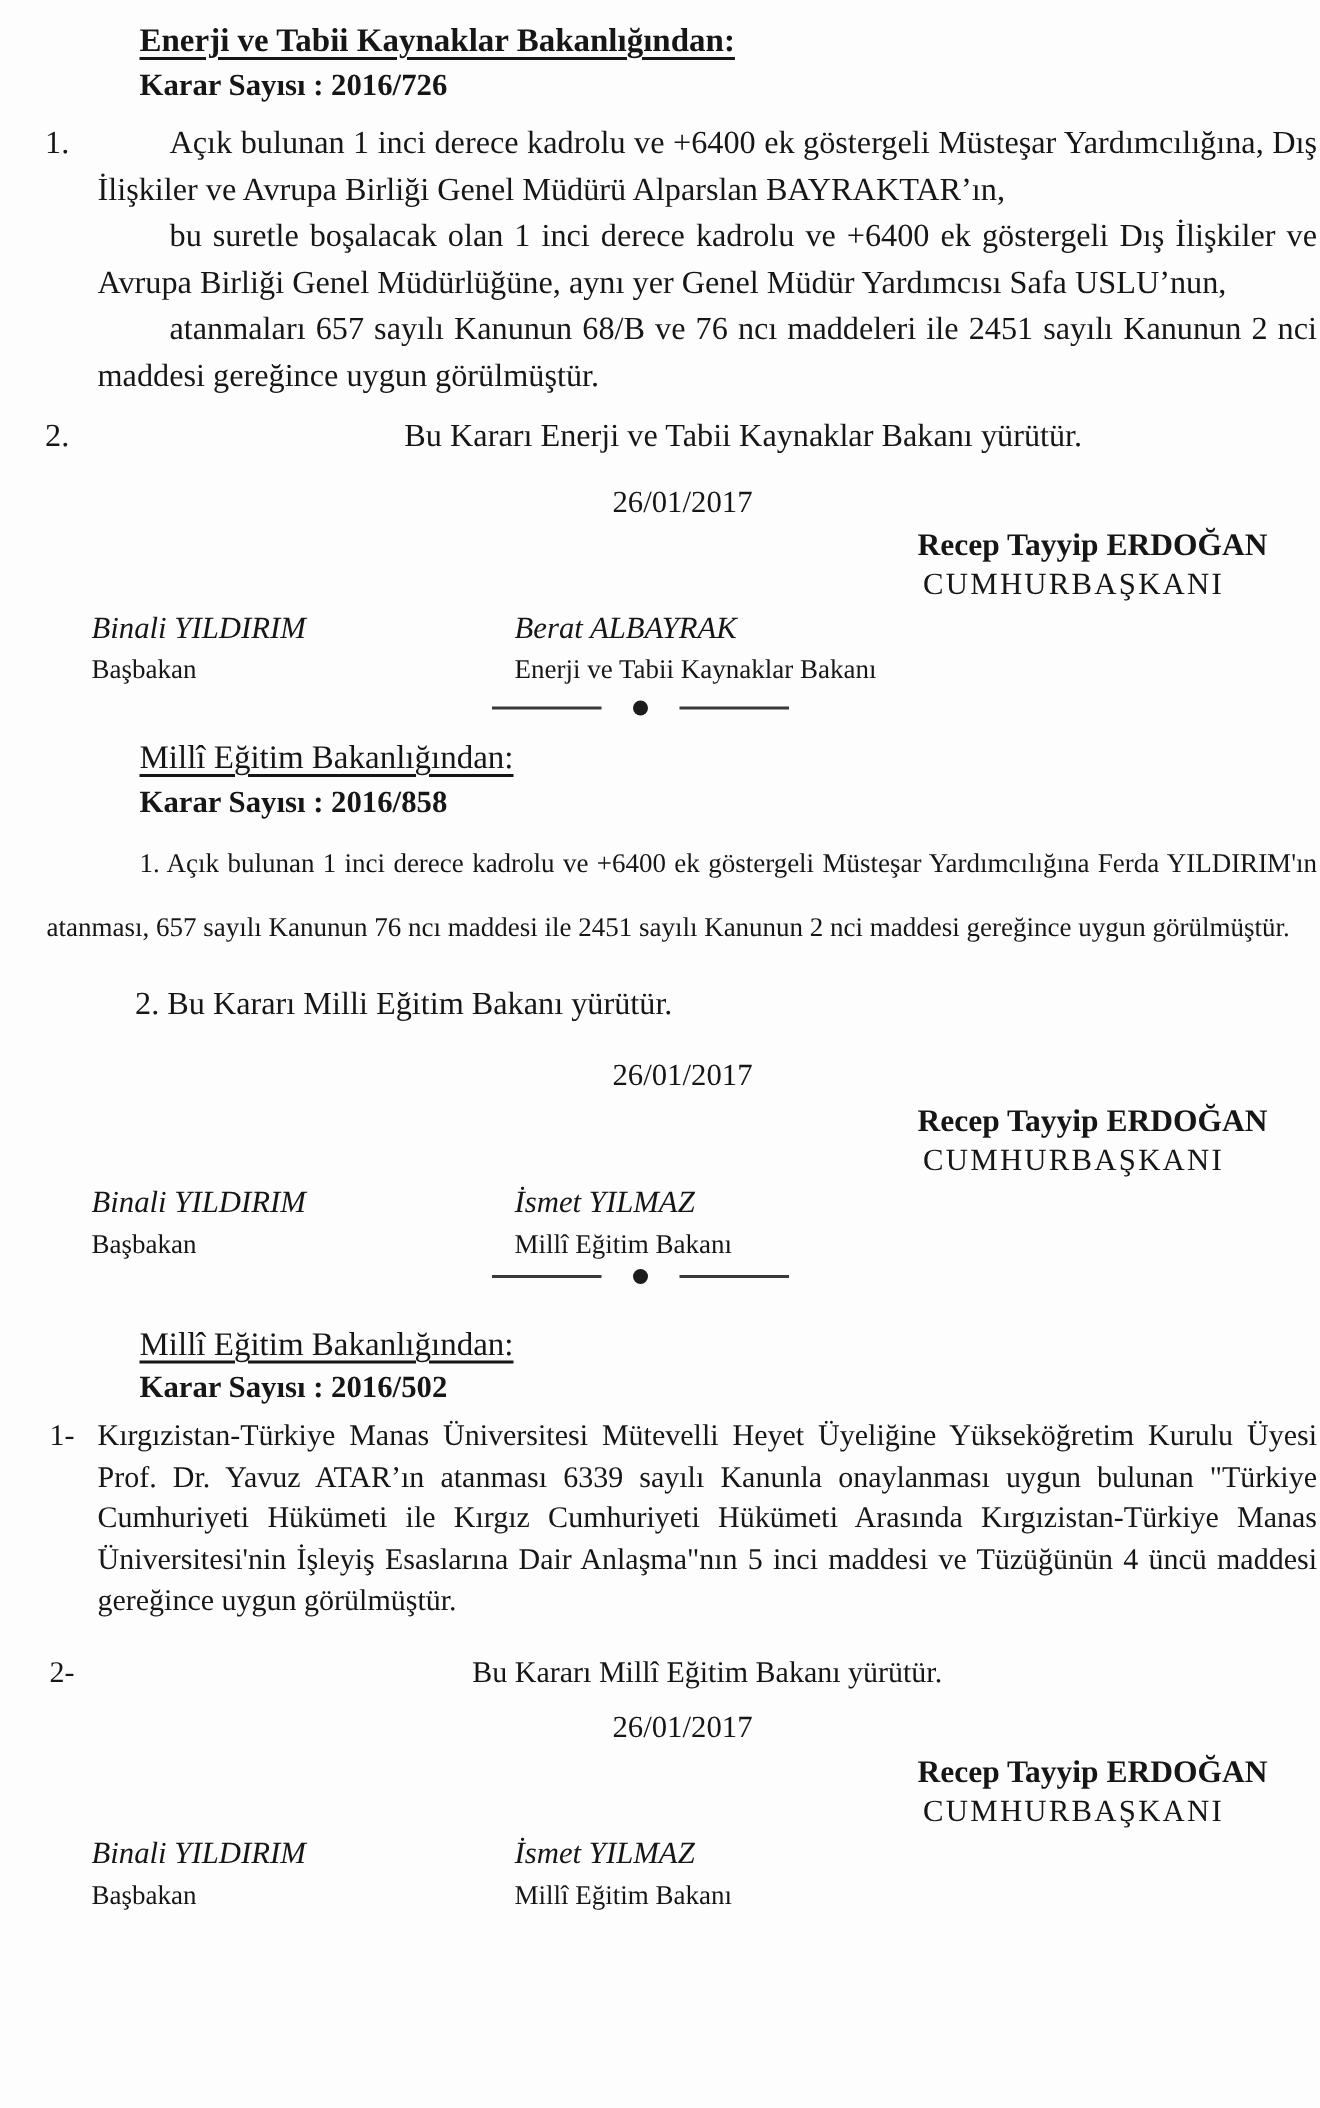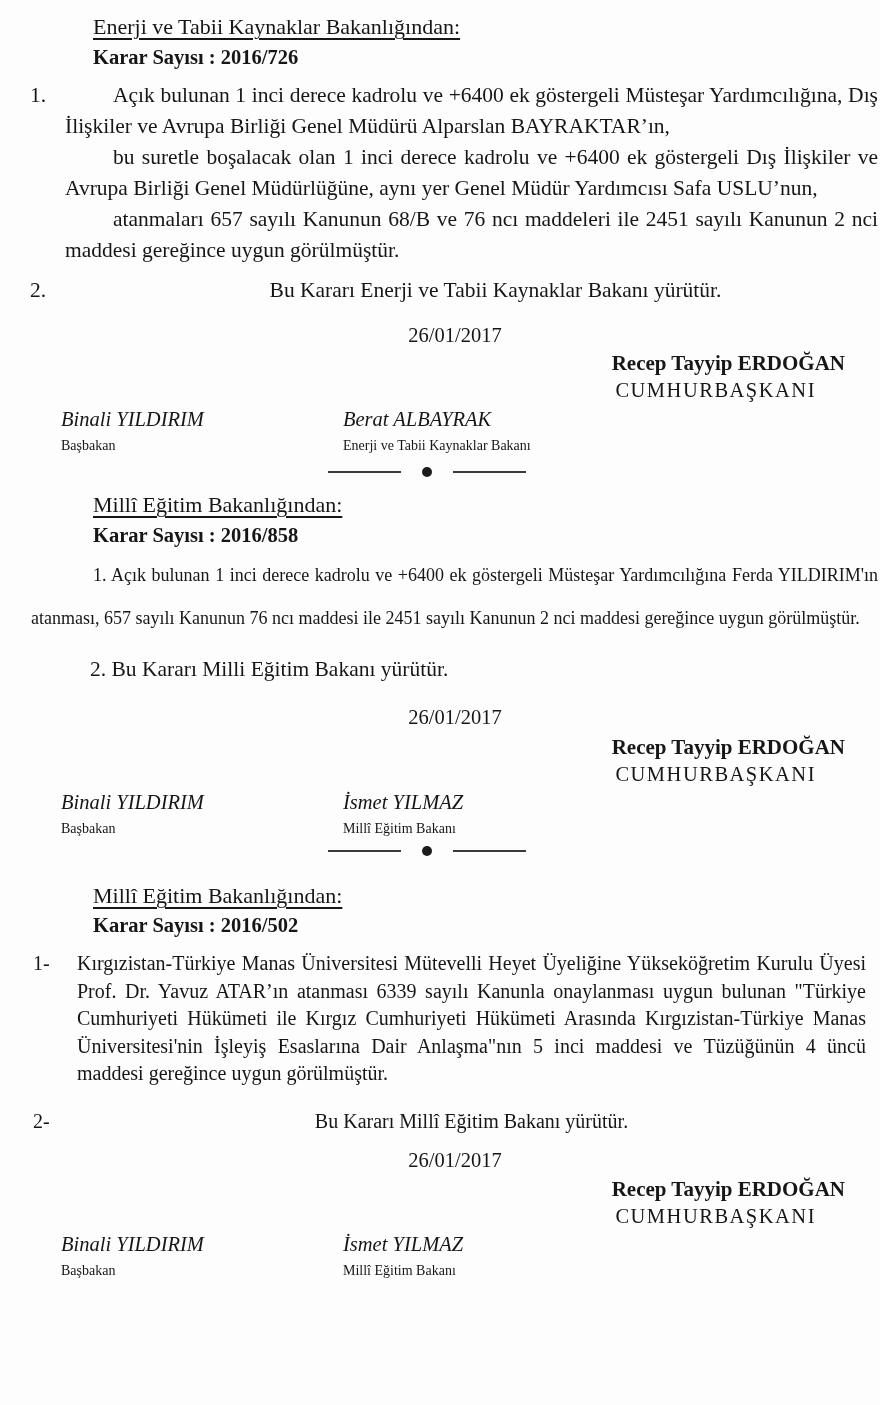--- a/index.html
+++ b/index.html
@@ -28,54 +28,54 @@
   
   .item { position: relative; margin-left: 65px; margin-right: 2px; }
   .num  { position: absolute; left: -35px; top: 0; font-size: 21.5px; line-height: 31px; }
   .num-dash { left: -32px; }
 
   .bodyA { font-size: 21.5px; line-height: 31px; text-align: justify; }
   .bodyA p { margin: 0; text-indent: 48px; }
   .bodyB { font-size: 18px; line-height: 43px; text-align: justify; }
   .bodyB p { margin: 0; text-indent: 62px; }
   .bodyC { font-size: 20px; line-height: 27.5px; text-align: justify; }
-  .bodyC p { margin: 12px; text-indent: 0; }
+  .bodyC p { margin: 0; text-indent: 0; }
   .oneline p { text-align: center; }
 
   
   .blockB { margin-left: 31px; margin-right: 2px; }
   .itemB2 { font-size: 21.5px; line-height: 31px; margin-left: 55px; text-indent: 35px; }
 
   
   .date {
     position: relative; left: 15px;
     text-align: center; font-size: 20.5px; line-height: 26px;
   }
   .pname { text-align: right; padding-right: 35px; font-weight: bold; font-size: 21px; line-height: 27px; }
   .ptitle { text-align: right; padding-right: 64px; font-size: 20.5px; line-height: 26px; letter-spacing: 1.5px; }
 
   
   .sigrow { position: relative; height: 53px; }
   .sig { position: absolute; top: 0; text-align: left; }
   .sig-left { left: 61px; width: 200px; }
   .sig-mid  { left: 343px; width: 320px; }
   .sname { font-style: italic; font-size: 20.5px; line-height: 27px; }
-  .stitle { font-size: 14px; line-height: 26px; }
+  .stitle { font-size: 18px; line-height: 26px; }
 
   
   .divider {
     display: flex; align-items: center; justify-content: center;
     width: fit-content; margin: 0 auto; position: relative; left: -13px;
     height: 10px; gap: 21px;
   }
   .dline { display: inline-block; width: 73px; height: 2px; background: #3a3a3a; }
   .ddot  { display: inline-block; width: 10px; height: 10px; border-radius: 50%; background: #1c1c1c; font-size: 0; }
 
   
-  .mt-h1   { margin-top: 13px; }
+  .mt-h1   { margin-top: 13px; font-weight: bold; }
   .mt-i1a  { margin-top: 10px; }
   .mt-i2a  { margin-top: 9px; }
   .mt-dateA{ margin-top: 16px; }
   .mt-presA{ margin-top: 2px; }
   .mt-sigA { margin-top: 3px; }
   .mt-divA { margin-top: 8px; }
 
   .mt-h2   { margin-top: 14px; }
   .mt-p1b  { margin-top: 6px; }
   .mt-i2b  { margin-top: 14px; font-family: Liberation Serif, serif; }

